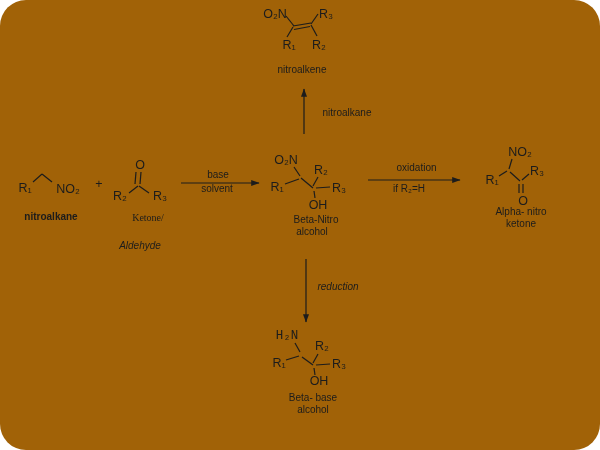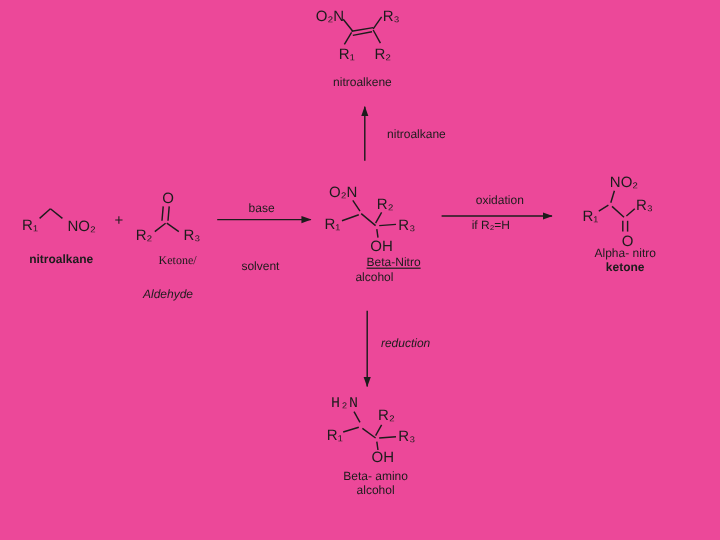--- a/index.html
+++ b/index.html
@@ -1,19 +1,19 @@
 <!DOCTYPE html>
 <html><head>
 <meta charset="utf-8">
 <style>
   html,body{margin:0;padding:0;background:#ffffff;}
   #canvas{
-    position:relative;width:600px;height:450px;background:#ec4899;
+    position:relative;width:600px;height:450px;background:#a16207;
     font-family:"Liberation Sans","DejaVu Sans",sans-serif;
-    color:#1c1c1c;overflow:hidden;
+    color:#1c1c1c;overflow:hidden;border-radius:26px;
   }
   svg.bonds{position:absolute;left:0;top:0;}
   .lbl{
     position:absolute;transform:translate(-50%,-50%);
     white-space:nowrap;font-size:12px;line-height:1;color:#1c1c1c;
   }
   .atom{font-size:12.5px;}
   .name{font-size:10px;}
 </style>
 </head>
@@ -99,43 +99,43 @@
 
   <span class="lbl atom" style="left:99px;top:184px;">+</span>
 
   <span class="lbl atom" style="left:140px;top:165px;">O</span>
   <span class="lbl atom" style="left:120px;top:196px;">R₂</span>
   <span class="lbl atom" style="left:160px;top:196px;">R₃</span>
   <span class="lbl name" style="left:148px;top:218px;font-family:Liberation Serif, serif;">Ketone/</span>
   <span class="lbl name" style="left:140px;top:246px;font-style:italic;">Aldehyde</span>
 
   <span class="lbl name" style="left:218px;top:175px;">base</span>
-  <span class="lbl name" style="left:217px;top:189px;margin-top:34px;">solvent</span>
+  <span class="lbl name" style="left:217px;top:189px;">solvent</span>
 
   <span class="lbl atom" style="left:286px;top:160px;">O₂N</span>
   <span class="lbl atom" style="left:277px;top:187px;">R₁</span>
   <span class="lbl atom" style="left:321px;top:170px;">R₂</span>
   <span class="lbl atom" style="left:339px;top:188px;">R₃</span>
   <span class="lbl atom" style="left:318px;top:205px;">OH</span>
-  <span class="lbl name" style="left:328px;top:220px;text-decoration:underline;">Beta-Nitro</span>
+  <span class="lbl name" style="left:316px;top:220px;">Beta-Nitro</span>
   <span class="lbl name" style="left:312px;top:232px;">alcohol</span>
 
   <span class="lbl name" style="left:409px;top:168px;padding-left:15px;">oxidation</span>
   <span class="lbl name" style="left:409px;top:189px;">if R₂=H</span>
 
   <span class="lbl atom" style="left:520px;top:152px;">NO₂</span>
   <span class="lbl atom" style="left:492px;top:180px;">R₁</span>
   <span class="lbl atom" style="left:537px;top:171px;">R₃</span>
   <span class="lbl atom" style="left:523px;top:201px;">O</span>
   <span class="lbl name" style="left:521px;top:212px;">Alpha- nitro</span>
-  <span class="lbl name" style="left:521px;top:224px;font-weight:bold;">ketone</span>
+  <span class="lbl name" style="left:521px;top:224px;">ketone</span>
 
   <span class="lbl name" style="left:338px;top:287px;font-style:italic;">reduction</span>
 
   <span class="lbl atom" style="left:287px;top:336px;font-family:Liberation Mono, monospace;">H₂N</span>
   <span class="lbl atom" style="left:279px;top:363px;">R₁</span>
   <span class="lbl atom" style="left:322px;top:346px;">R₂</span>
   <span class="lbl atom" style="left:339px;top:364px;">R₃</span>
   <span class="lbl atom" style="left:319px;top:381px;">OH</span>
-  <span class="lbl name" style="left:313px;top:398px;">Beta- amino</span>
+  <span class="lbl name" style="left:313px;top:398px;">Beta- base</span>
   <span class="lbl name" style="left:313px;top:410px;">alcohol</span>
 
 </div>
 
 </body></html>

